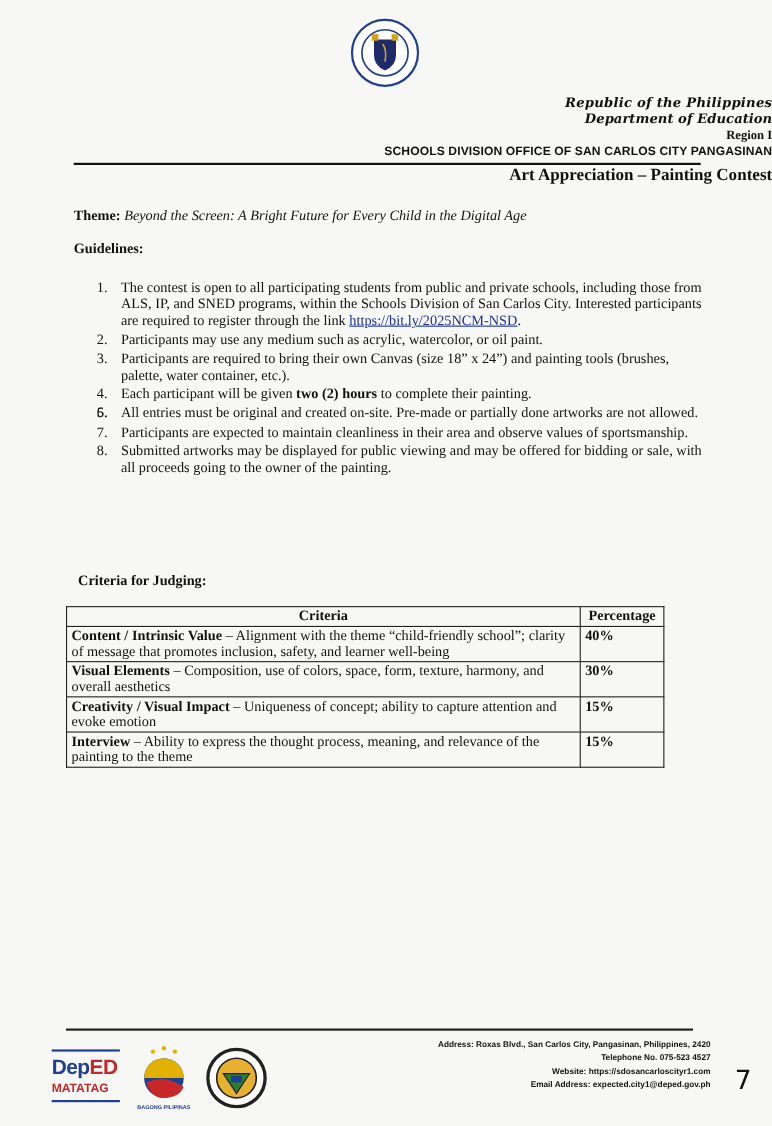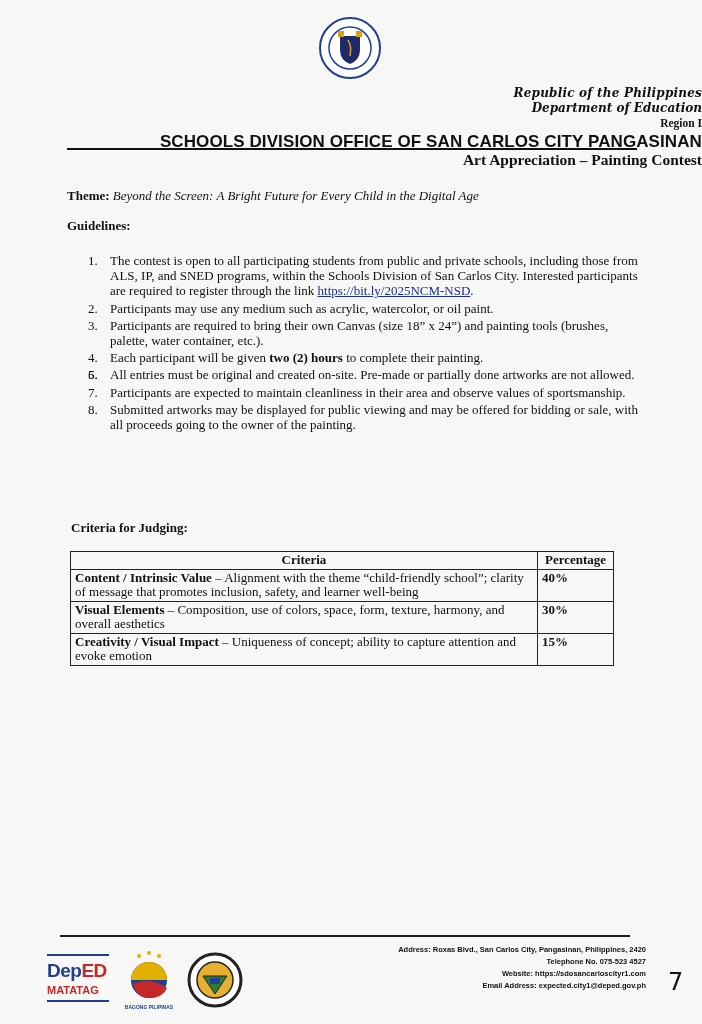--- a/index.html
+++ b/index.html
@@ -5,34 +5,34 @@
     * { box-sizing: border-box; margin: 0; padding: 0; }
     body {
       width: 702px; height: 1024px; background: #f7f7f5; position: relative; overflow: hidden;
       font-family: "Liberation Serif", serif; color: #111;
     }
     .seal { position: absolute; left: 318px; top: 16px; width: 64px; height: 64px; }
     .hdr { position: absolute; left: 0; width: 702px; text-align: right; }
     .rep { top: 86px; font-family: "DejaVu Serif", serif; font-weight: bold; font-size: 12px; font-style: italic; letter-spacing: 0.2px; }
     .dep { top: 101px; font-family: "DejaVu Serif", serif; font-weight: bold; font-size: 12px; font-style: italic; }
     .reg { top: 117px; font-weight: bold; font-size: 11.5px; }
-    .sdo { top: 132px; font-family: "Liberation Sans", sans-serif; font-weight: bold; font-size: 17px; letter-spacing: 0.1px; }
+    .sdo { top: 132px; font-family: "Liberation Sans", sans-serif; font-weight: bold; font-size: 11px; letter-spacing: 0.1px; }
     .hline { position: absolute; left: 67px; width: 570px; top: 148px; height: 2px; background: #111; }
     .title { top: 151px; font-weight: bold; font-size: 15.5px; padding-left: 31px; }
     .theme { position: absolute; left: 67px; top: 188px; font-size: 13px; }
     .theme b { font-weight: bold; }
     .theme i { font-style: italic; }
     .guide-h { position: absolute; left: 67px; top: 218px; font-size: 13px; font-weight: bold; }
     ol.guides { position: absolute; left: 88px; top: 253px; width: 550px; list-style: none; font-size: 13px; line-height: 15.2px; }
     ol.guides li { position: relative; padding-left: 22px; margin-bottom: 2px; }
     ol.guides li .num { position: absolute; left: 0; top: 0; }
     .link { color: #1a2f9c; text-decoration: underline; }
     .crit-h { position: absolute; left: 71px; top: 520px; font-size: 13px; font-weight: bold; }
     table.crit {
-      position: absolute; left: 70px; top: 551px; width: 544px; border-collapse: collapse; font-size: 13px; line-height: 14.5px;
+      position: absolute; left: 60px; top: 551px; width: 544px; border-collapse: collapse; font-size: 13px; line-height: 14.5px;
     }
     table.crit th, table.crit td { border: 1.3px solid #222; padding: 1px 4px; vertical-align: top; }
     table.crit th { font-weight: bold; text-align: center; }
     table.crit th.pct { width: 76px; font-family: Liberation Serif, serif; }
     table.crit td.pct { font-weight: bold; }
     table.crit td b { font-weight: bold; }
     .fline { position: absolute; left: 60px; top: 935px; width: 570px; height: 1.5px; background: #222; }
     .logos { position: absolute; left: 45px; top: 950px; display: flex; gap: 10px; align-items: center; }
     .deped { width: 66px; height: 60px; position: relative; font-family: "Liberation Sans", sans-serif; }
     .deped .d1 { position: absolute; top: 10px; left: 2px; font-size: 19px; font-weight: bold; color: #1f3f93; letter-spacing: -0.5px; }
@@ -117,20 +117,24 @@
     <td class="pct">40%</td>
   </tr>
   <tr>
     <td><b>Visual Elements</b><span> – Composition, use of colors, space, form, texture, harmony, and overall aesthetics</span></td>
     <td class="pct">30%</td>
   </tr>
   <tr>
     <td><b>Creativity / Visual Impact</b><span> – Uniqueness of concept; ability to capture attention and evoke emotion</span></td>
     <td class="pct">15%</td>
   </tr>
+  <tr>
+    <td><b>Interview</b><span> – Ability to express the thought process, meaning, and relevance of the painting to the theme</span></td>
+    <td class="pct">15%</td>
+  </tr>
 </tbody>
   </table>
 
 <div class="fline"></div>
 <div class="logos">
   <div class="deped">
     <div class="bar" style="top:4px;"></div>
     <div class="d1"><span style="color:#1f3f93">Dep</span><span>ED</span></div>
     <div class="d2">MATATAG</div>
     <div class="bar" style="top:50px;"></div>

